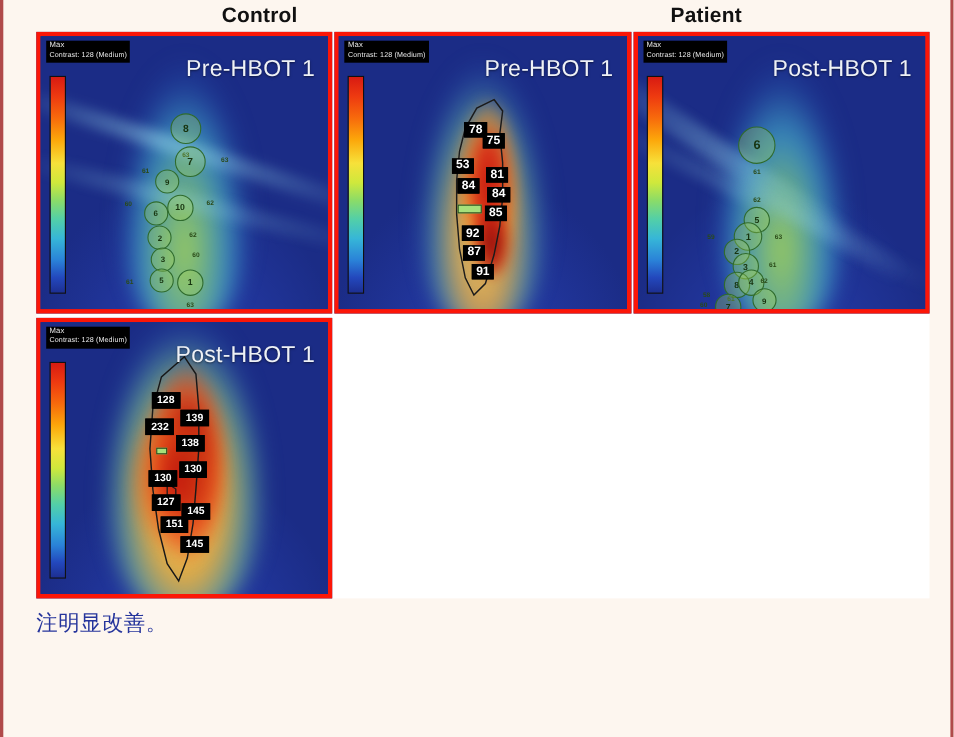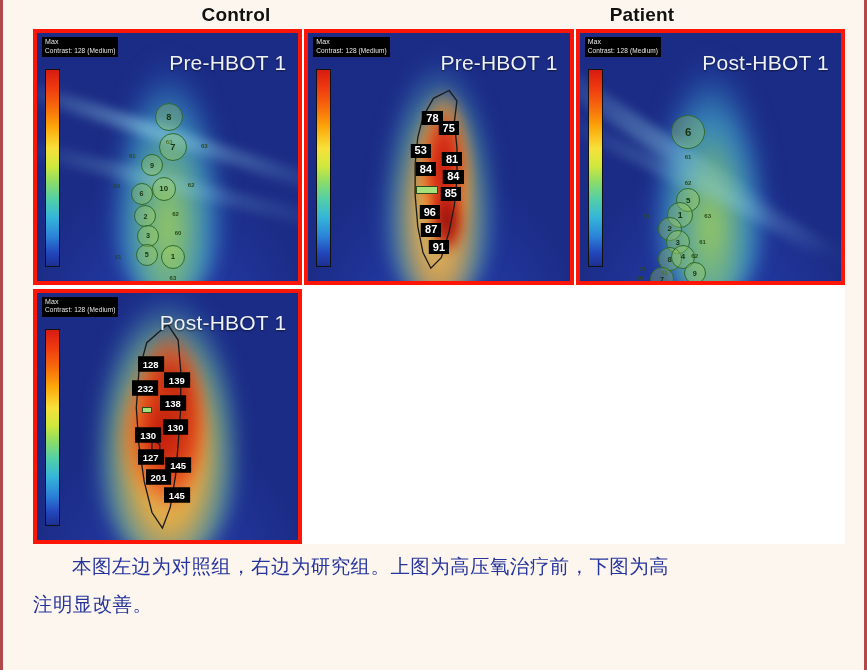--- a/index.html
+++ b/index.html
@@ -202,21 +202,21 @@
         <div class="l2">Contrast: 128 (Medium)</div>
       </div>
 
       <div class="ptitle">Pre-HBOT 1</div>
       <div class="markers">
           <div class="vbox" style="left: 47.5%; top: 34.5%;">78</div>
           <div class="vbox" style="left: 43%; top: 38.5%; margin-left: 28px;">75</div>
           <div class="vbox" style="left: 43%; top: 47.5%;">53</div>
           <div class="vbox" style="left: 45%; top: 55%;">84</div>
           <div class="vbox sel" style="left: 45.5%; top: 63.5%;"></div>
-          <div class="vbox" style="left: 46.5%; top: 72.5%;">96</div>
+          <div class="vbox" style="left: 46.5%; top: 72.5%;">92</div>
           <div class="vbox" style="left: 47%; top: 79.5%;">87</div>
           <div class="vbox" style="left: 50%; top: 86.5%;">91</div>
           <div class="vbox" style="left: 55%; top: 51%;">81</div>
           <div class="vbox" style="left: 55.5%; top: 58%;">84</div>
           <div class="vbox" style="left: 54.5%; top: 65%;">85</div>
         </div>
     </div>
 
     <div class="panel">
       <div class="field">
@@ -275,29 +275,28 @@
         <div class="l2">Contrast: 128 (Medium)</div>
       </div>
 
       <div class="ptitle">Post-HBOT 1</div>
       <div class="markers">
           <div class="vbox big" style="left: 43.5%; top: 29%;">128</div>
           <div class="vbox big" style="left: 41.5%; top: 38.5%;">232</div>
           <div class="vbox sel big" style="left: 42%; top: 47.5%;"></div>
           <div class="vbox big" style="left: 42.5%; top: 57.5%;">130</div>
           <div class="vbox big" style="left: 43.5%; top: 66.5%;">127</div>
-          <div class="vbox big" style="left: 46.5%; top: 74.5%;">201</div>
+          <div class="vbox big" style="left: 46.5%; top: 74.5%;">151</div>
           <div class="vbox big" style="left: 53.5%; top: 35.5%;">139</div>
           <div class="vbox big" style="left: 52%; top: 44.5%;">138</div>
           <div class="vbox big" style="left: 53%; top: 54.5%;">130</div>
           <div class="vbox big" style="left: 54%; top: 69.5%;">145</div>
           <div class="vbox big" style="left: 53.5%; top: 82%;">145</div>
         </div>
     </div>
 
   </div>
 
   <div class="caption">
-    <p class="indent">本图左边为对照组，右边为研究组。上图为高压氧治疗前，下图为高</p>
     <p>注明显改善。</p>
   </div>
 
 </div>
 
 </body></html>

